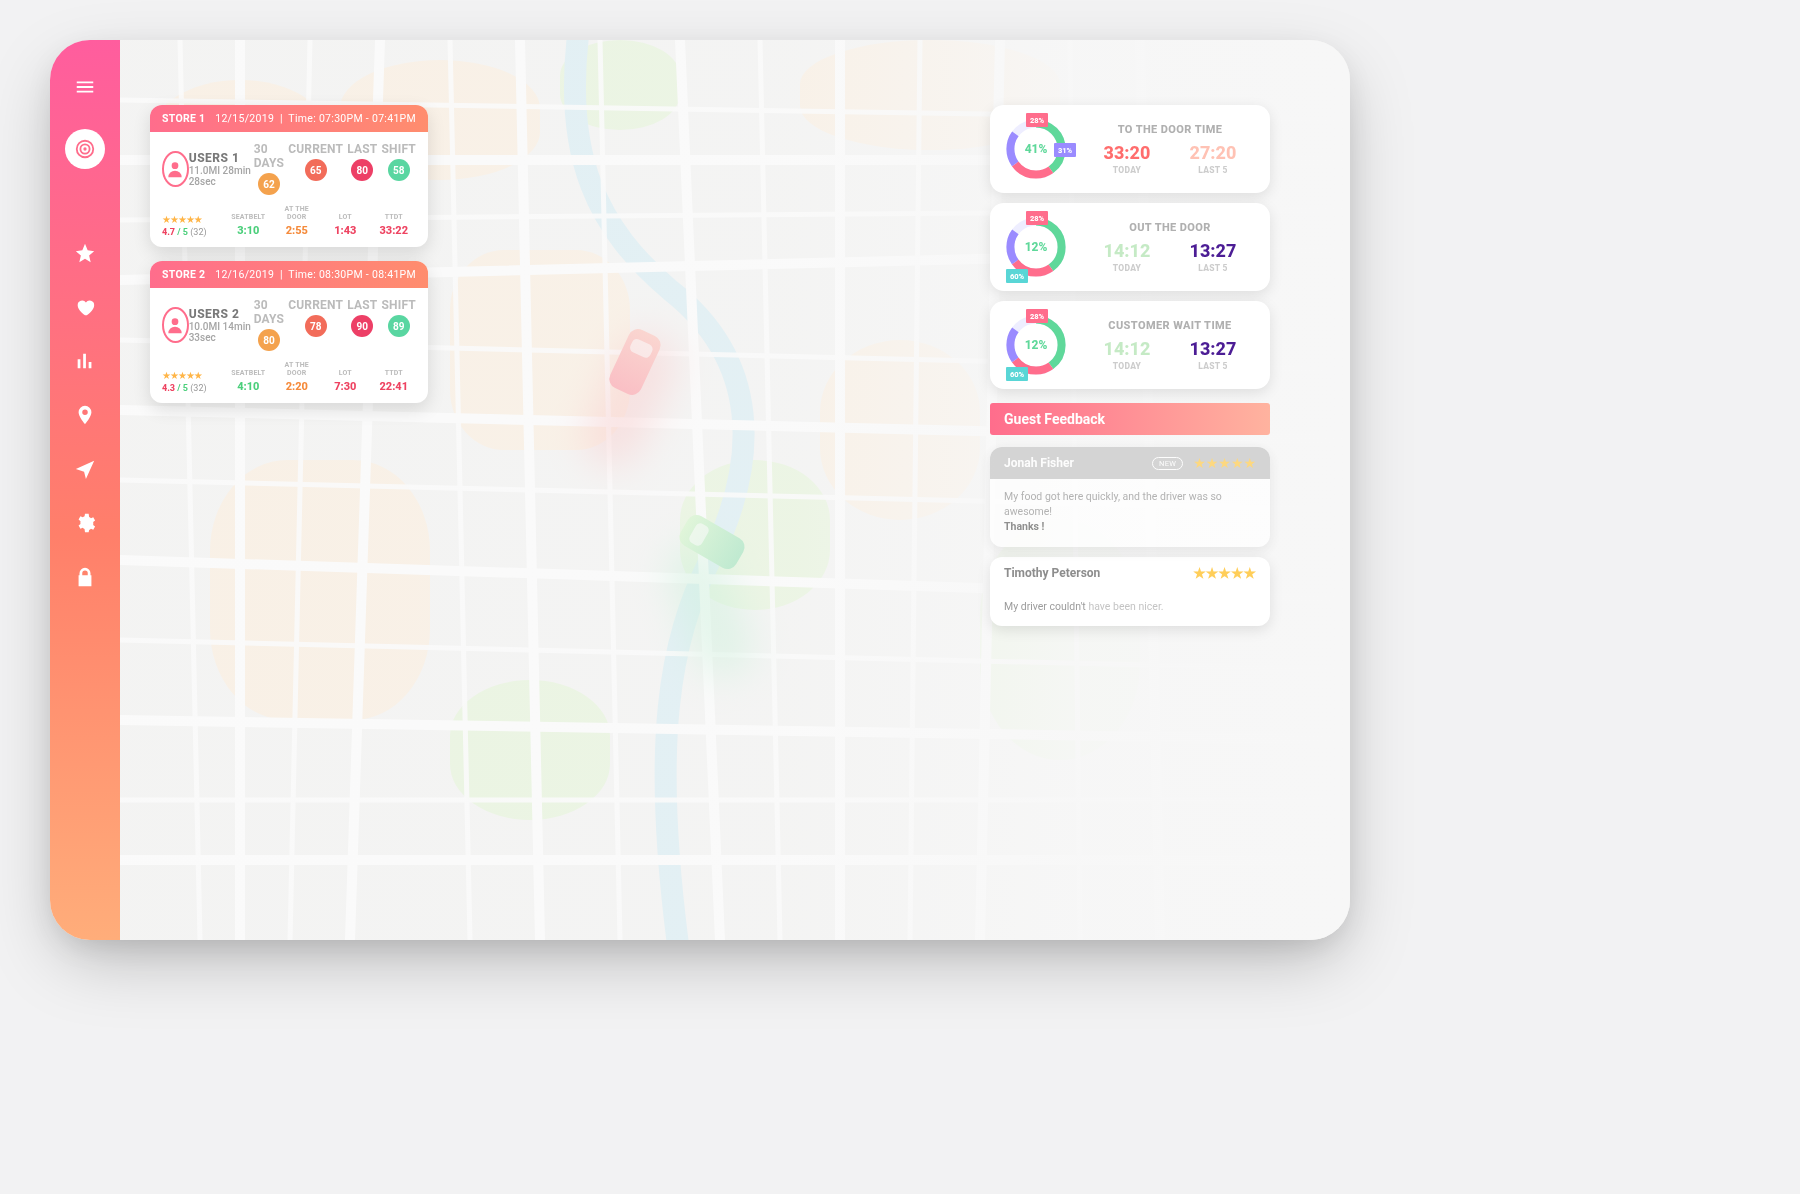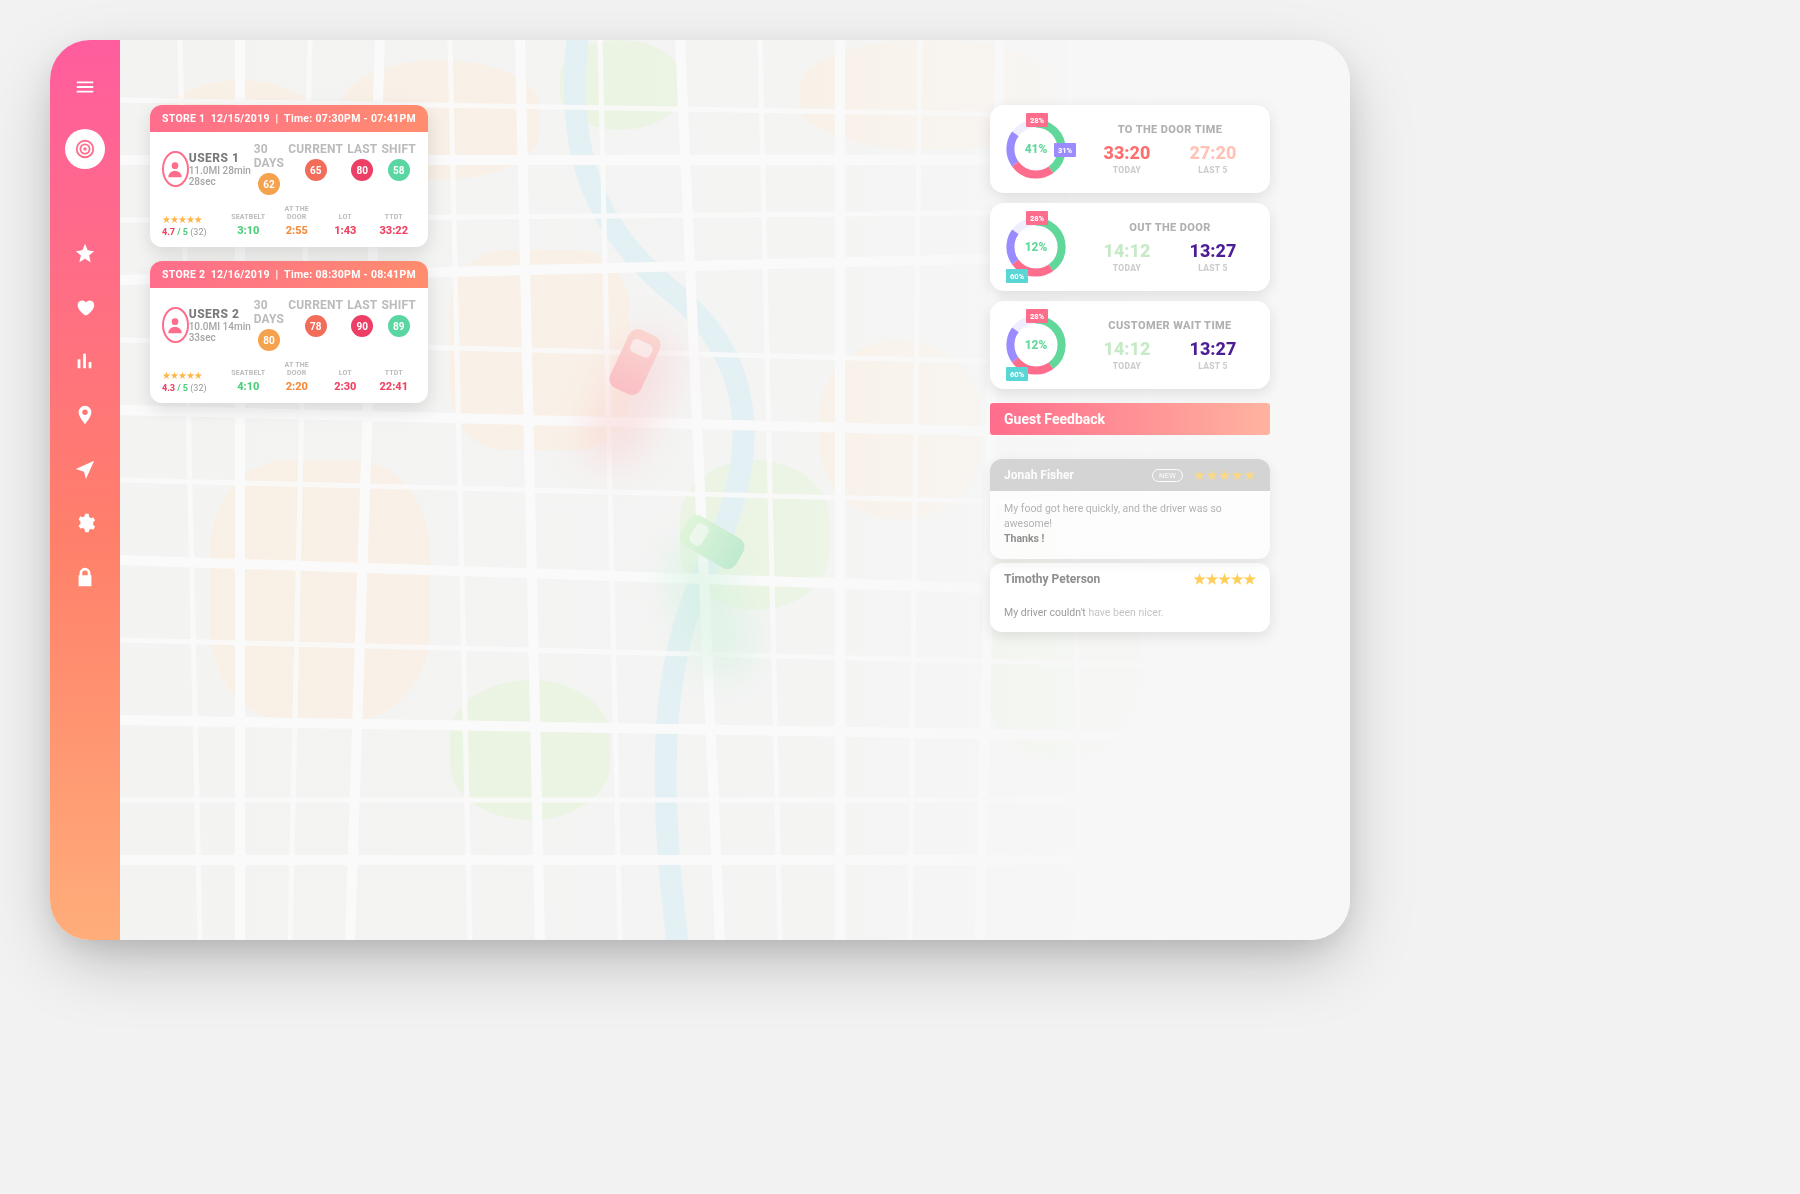--- a/index.html
+++ b/index.html
@@ -40,21 +40,21 @@
 .car.green{background:linear-gradient(180deg,#b7f2a4,#5ad18a);transform:rotate(-60deg)}
 .car::after{content:"";position:absolute;left:6px;right:6px;top:10px;height:14px;border-radius:5px;background:rgba(255,255,255,.6)}
 .trail{position:absolute;width:60px;height:140px;border-radius:40px;filter:blur(18px);opacity:.45}
 .trail.red{background:#ff7d7d;transform:rotate(25deg)}
 .trail.green{background:#7ae6a6;transform:rotate(-20deg)}
 
 
 .cards{position:absolute;left:100px;top:65px;width:278px;display:flex;flex-direction:column;gap:14px}
 .card{background:#fff;border-radius:12px;box-shadow:0 6px 18px rgba(0,0,0,.12);overflow:hidden;cursor:pointer}
 .card .hdr{background:linear-gradient(90deg,#ff6d8c,#ff8d6e);color:#fff;padding:7px 12px;display:flex;justify-content:space-between;font-size:10.5px;font-weight:700;letter-spacing:.3px}
-.card .hdr .dt{font-weight:700}
+.card .hdr .dt{font-weight:400}
 .card .body{padding:10px 12px}
 .row1{display:flex;align-items:center;}
 .avatar{width:36px;height:36px;border-radius:50%;border:2px solid #ff6d8c;display:flex;align-items:center;justify-content:center}
 .avatar svg{width:20px;height:20px;fill:#ff6d8c}
 .uname{font-size:12px;font-weight:800;letter-spacing:.5px;color:#797979}
 .usub{font-size:10px;color:#a5a5a5;font-weight:500}
 .chips{margin-left:auto;display:flex;gap:4px}
 .chip{display:flex;flex-direction:column;align-items:center;gap:3px}
 .chip .lbl{font-size:12px;color:#bbb;font-weight:700;letter-spacing:.2px}
 .chip .cir{width:22px;height:22px;border-radius:50%;color:#fff;font-size:10px;font-weight:700;display:flex;align-items:center;justify-content:center}
@@ -320,21 +320,21 @@
      <div class="cell">
               <div class="lbl">SEATBELT</div>
               <div class="val v-green">4:10</div>
             </div>
             <div class="cell">
               <div class="lbl">AT THE DOOR</div>
               <div class="val v-orange">2:20</div>
             </div>
             <div class="cell">
               <div class="lbl">LOT</div>
-              <div class="val v-red">2:30</div>
+              <div class="val v-red">7:30</div>
             </div>
             <div class="cell">
               <div class="lbl">TTDT</div>
               <div class="val v-red">22:41</div>
             </div>
    </div>
   </div>
       </div>
     </div>
 
@@ -416,21 +416,21 @@
               </div>
       <div class="block">
                 <div class="big big-b">13:27</div>
                 <div class="sub">LAST 5</div>
               </div>
     </div>
   </div>
         </div>
       </div>
   <div class="fb-hdr">Guest Feedback</div>
-  <div id="fb-list" style="display: flex; flex-direction: column; gap: 4px; margin-top: 14px;">
+  <div id="fb-list" style="display: flex; flex-direction: column; gap: 10px; margin-top: 2px;">
         <div class="fb dim">
    <div class="top">
      <span class="name">Jonah Fisher</span>
      <span class="newtag">NEW</span>
      <span class="starsR">★★★★★</span>
    </div>
    <div class="msg">
      <span>My food got here quickly, and the driver was so awesome!</span>
      <br><b>Thanks !</b>
    </div>

